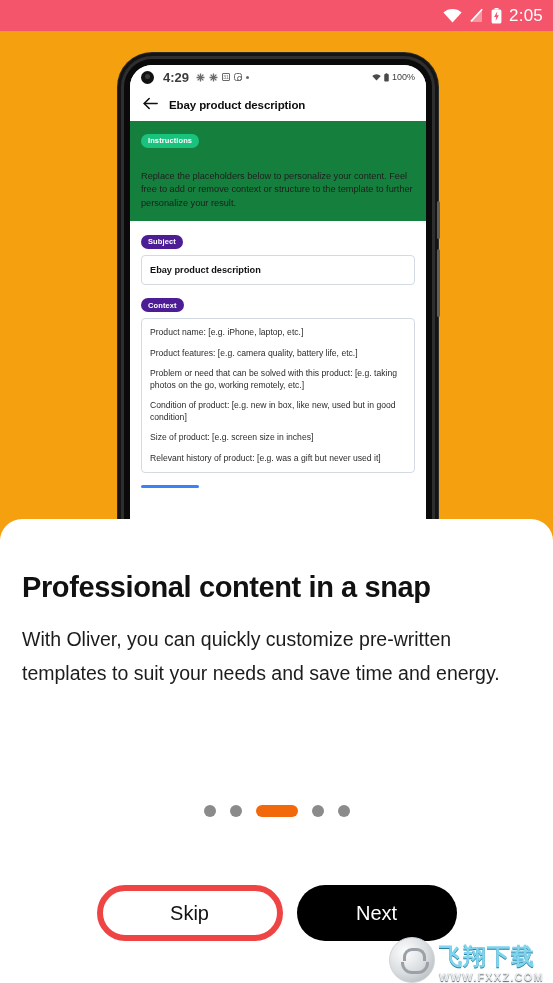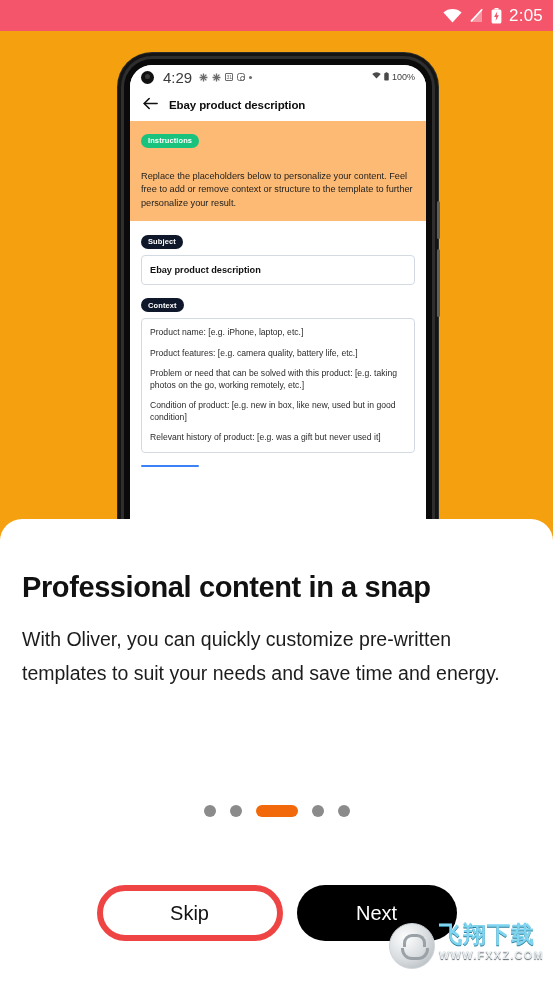--- a/index.html
+++ b/index.html
@@ -113,23 +113,23 @@
     flex: none;
   }
   .punch:after {
     content: "";
     position: absolute;
     left: 3.5px; top: 3px;
     width: 5px; height: 5px;
     border-radius: 50%;
     background: #3b3b3b;
   }
-  .ptime { font-size: 15px; color: #3c3c3c; margin-left: 4px; margin-right: 2px; font-weight: 400;}
+  .ptime { font-size: 13px; color: #3c3c3c; margin-left: 4px; margin-right: 2px; font-weight: 700;}
   .pb-icons { display: flex; align-items: center; gap: 4px; }
-  .pb-right { margin-left: auto; display: flex; align-items: flex-start; gap: 3px; }
+  .pb-right { margin-left: auto; display: flex; align-items: center; gap: 3px; }
   .pct { font-size: 9px; color: #3c3c3c; }
   .mini-cal {
     width: 8px; height: 8px;
     border: 1px solid #6b6b6b;
     border-radius: 1px;
     font-size: 5px;
     line-height: 7px;
     text-align: center;
     color: #6b6b6b;
   }
@@ -160,34 +160,34 @@
   }
   .appbar-title {
     font-size: 11.5px;
     font-weight: bold;
     color: #0d0d0d;
     letter-spacing: -0.1px;
   }
 
   
   .instr-band {
-    background: #fdba74;
+    background: #15803d;
     padding: 8px 11px 11px 11px;
   }
   .chip {
     display: inline-block;
     color: #ffffff;
     font-size: 7.5px;
     font-weight: bold;
     padding: 2.5px 7px;
     border-radius: 9px;
     letter-spacing: 0.1px;
   }
   .chip-green { background: #19c37d; }
-  .chip-blue  { background: #0f172a; }
+  .chip-blue  { background: #4c1d95; }
   .instr-text {
     margin-top: 22px;
     font-size: 9.2px;
     line-height: 13.5px;
     color: #1d1d1d;
   }
 
   .sec { padding: 9px 11px 0 11px; background: #ffffff; }
   .field {
     margin-top: 6px;
@@ -292,21 +292,21 @@
 
   
   .watermark {
     position: absolute;
     right: 0;
     bottom: 0;
     width: 168px;
     height: 60px;
     z-index: 60;
     display: flex;
-    align-items: flex-start;
+    align-items: flex-end;
     gap: 4px;
     padding-left: 4px;
   }
   .wm-logo {
     width: 46px; height: 46px;
     border-radius: 50%;
     background: radial-gradient(circle at 35% 32%, #fdfdfd 0%, #d9dde0 52%, #a8aeb3 100%);
     border: 1px solid #cfd4d8;
     position: relative;
     flex: none;
@@ -438,20 +438,21 @@
         <div class="field subject">Ebay product description</div>
       </div>
 
       <div class="sec">
         <span class="chip chip-blue">Context</span>
         <div class="field">
           <div class="ctx-line">Product name: [e.g. iPhone, laptop, etc.]</div>
           <div class="ctx-line">Product features: [e.g. camera quality, battery life, etc.]</div>
           <div class="ctx-line">Problem or need that can be solved with this product: [e.g. taking photos on the go, working remotely, etc.]</div>
           <div class="ctx-line">Condition of product: [e.g. new in box, like new, used but in good condition]</div>
+          <div class="ctx-line">Size of product: [e.g. screen size in inches]</div>
           <div class="ctx-line">Relevant history of product: [e.g. was a gift but never used it]</div>
         </div>
       </div>
 
       <div class="blue-bar"></div>
     </div>
   </div>
 
   <div class="sheet">
     <div class="headline">Professional content in a snap</div>

